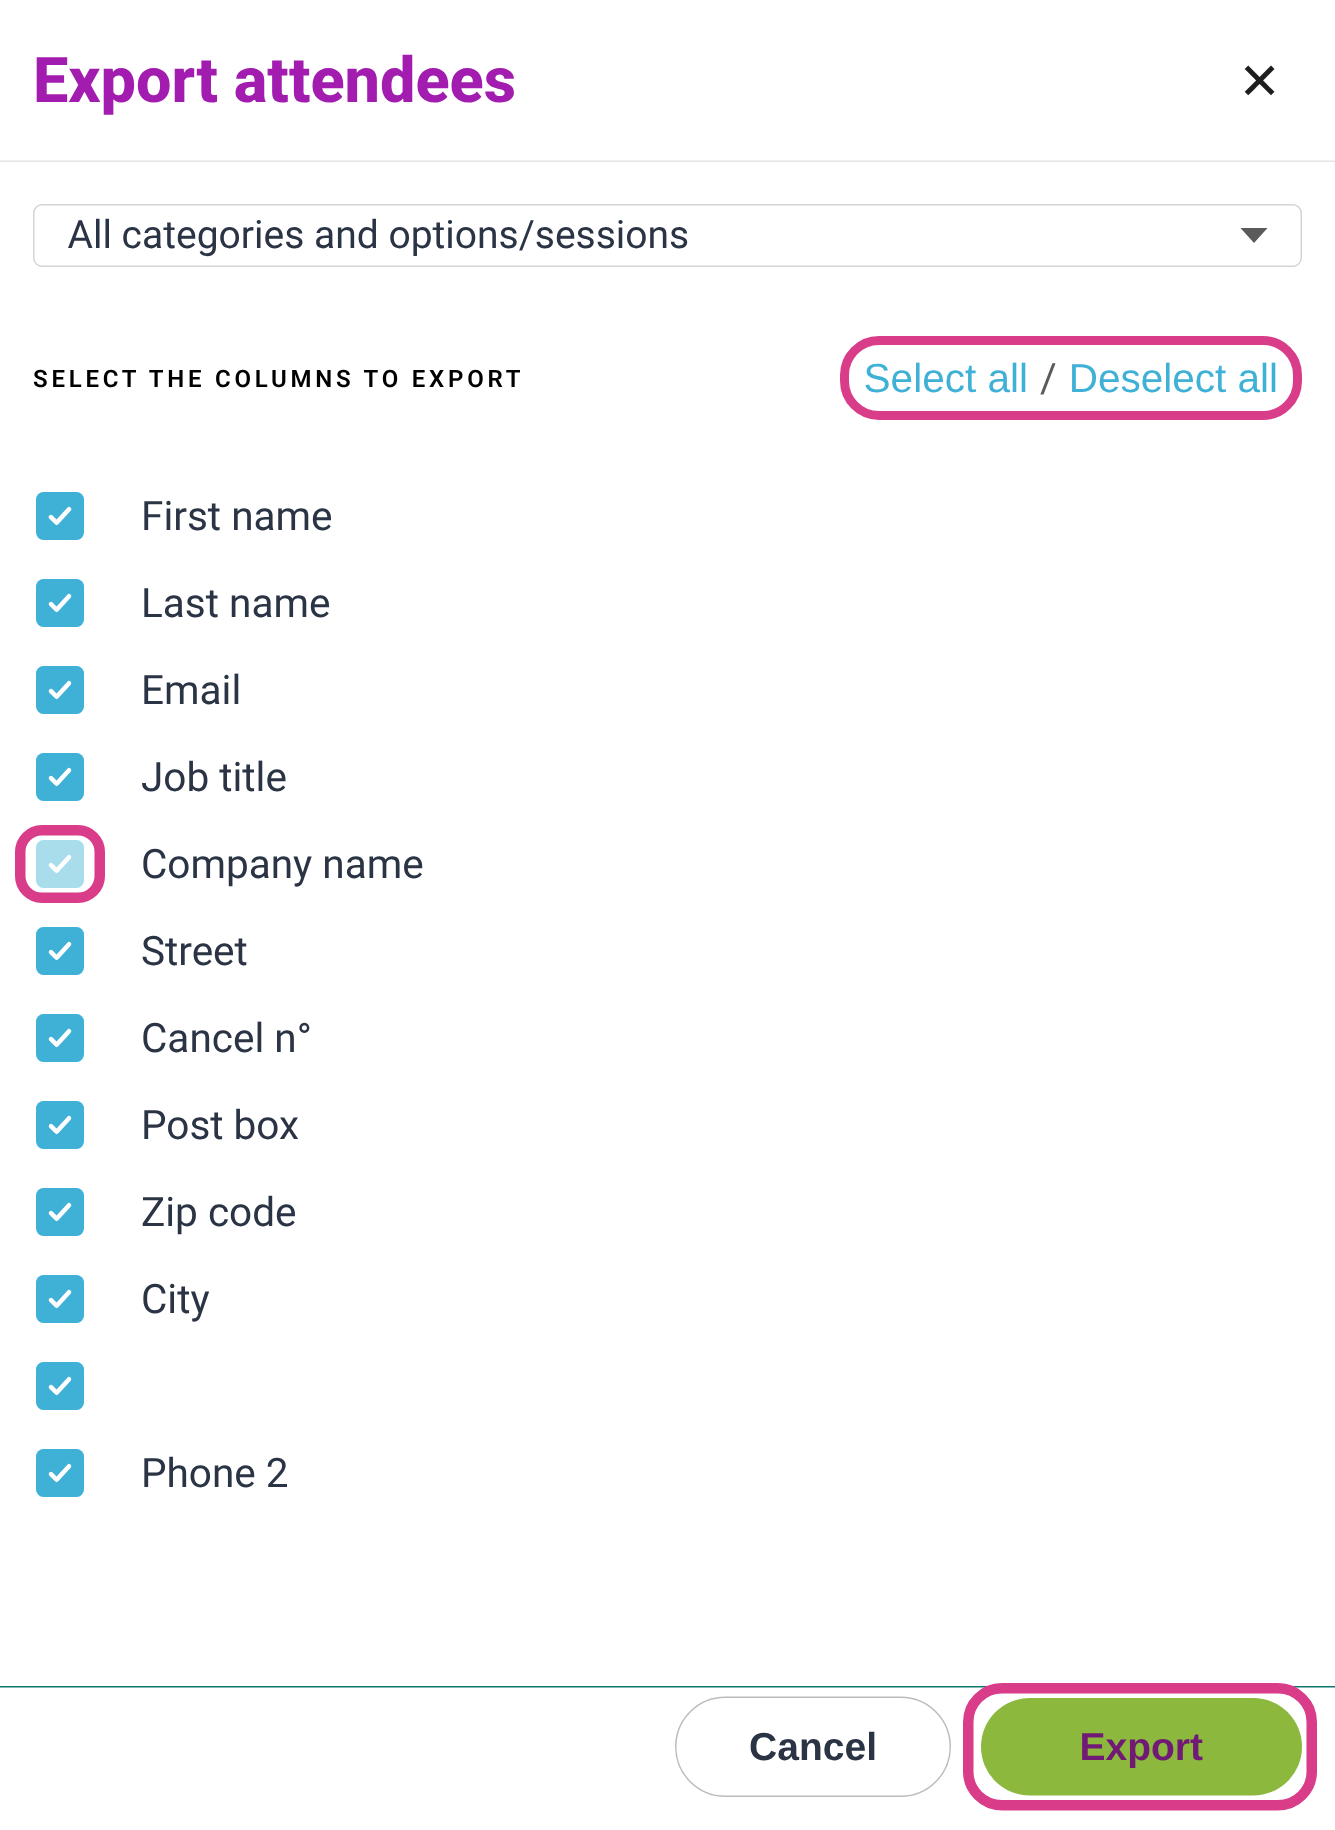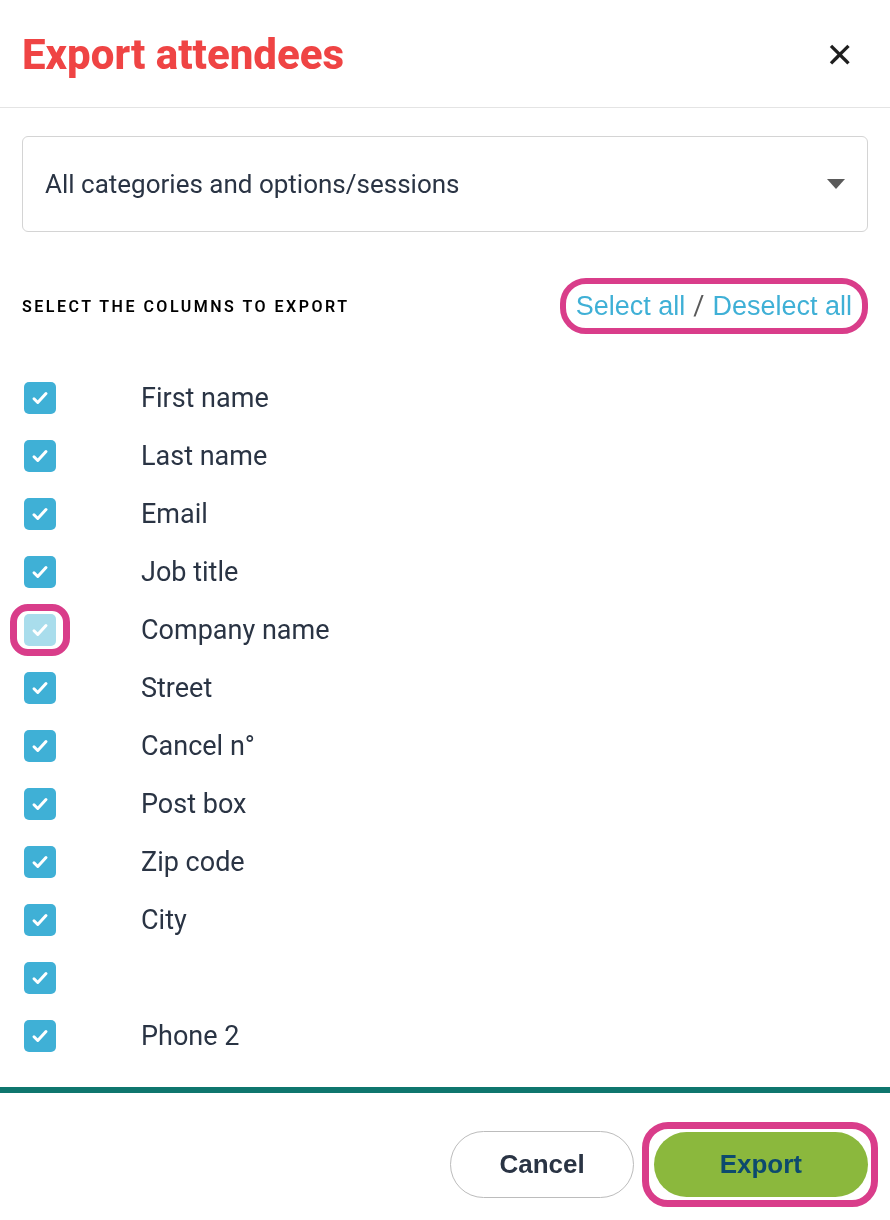--- a/index.html
+++ b/index.html
@@ -18,40 +18,40 @@
     .header {
       display: flex;
       justify-content: space-between;
       align-items: center;
       padding: 30px 28px 28px 22px;
       border-bottom: 1px solid #e4e4e4;
     }
     .title {
       font-size: 42px;
       font-weight: 800;
-      color: #ef4444;
+      color: #a21caf;
     }
     .close-btn {
       font-size: 34px;
       font-weight: 400;
       color: #1e1e1e;
       cursor: pointer;
       background: none;
       border: none;
       padding: 4px 8px;
       line-height: 1;
     }
     .content {
       padding: 28px 22px 0 22px;
     }
     .dropdown {
       width: 100%;
       border: 1px solid #d4d4d4;
       border-radius: 6px;
-      padding: 32px 22px;
+      padding: 5px 22px;
       font-size: 26px;
       color: #2a3444;
       display: flex;
       justify-content: space-between;
       align-items: center;
       cursor: pointer;
       background: #fff;
     }
     .dropdown-arrow {
       width: 0;
@@ -134,29 +134,28 @@
       border: 7px solid #d93d8a;
       border-radius: 18px;
       pointer-events: none;
     }
     .checkbox-highlight-inner {
       background: #a9ddec;
     }
     .checkbox-label {
       font-size: 27px;
       color: #2a3444;
-      margin-left: 47px;
     }
     .footer {
       position: absolute;
       bottom: 0;
       left: 0;
       right: 0;
-      border-top: 6px solid #0f766e;
-      padding: 38px 22px 22px 22px;
+      border-top: 1px solid #0f766e;
+      padding: 6px 22px 22px 22px;
       display: flex;
       justify-content: flex-end;
       gap: 20px;
       background: #fff;
       align-items: center;
     }
     .btn {
       font-size: 26px;
       font-weight: 600;
       border-radius: 34px;
@@ -168,21 +167,21 @@
       border: 1.5px solid #bcbcbc;
       color: #2a3444;
     }
     .export-wrap {
       position: relative;
       display: inline-block;
     }
     .btn-export {
       background: #8bb83d;
       border: none;
-      color: #0c4a6e;
+      color: #701a75;
       padding: 17px 66px;
     }
     .export-highlight {
       position: absolute;
       left: -12px;
       top: -10px;
       right: -10px;
       bottom: -10px;
       border: 7px solid #d93d8a;
       border-radius: 26px;

